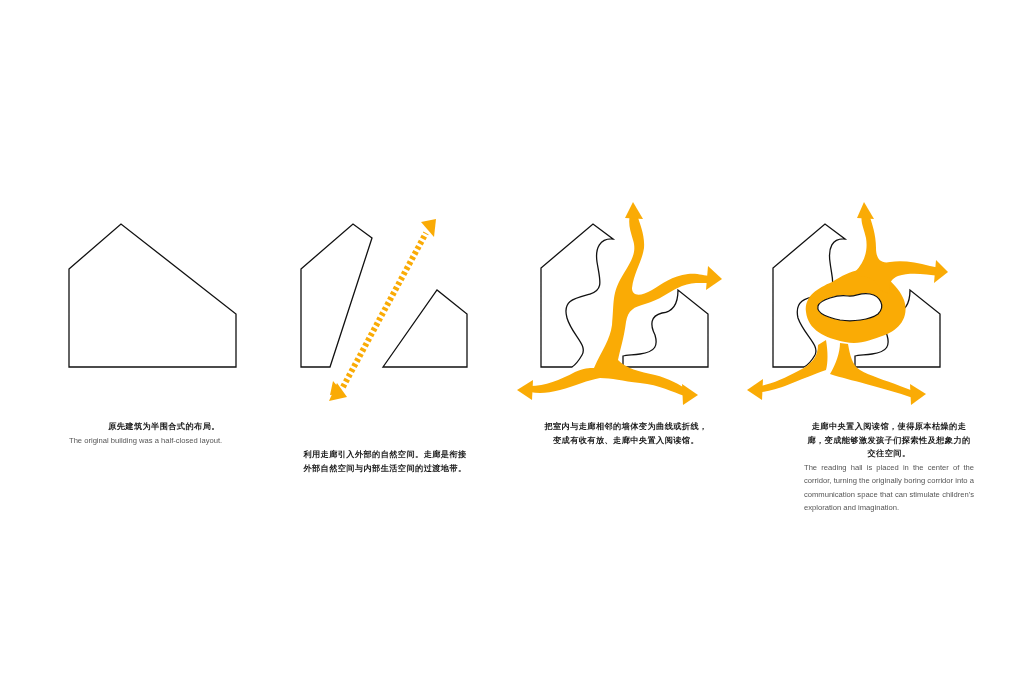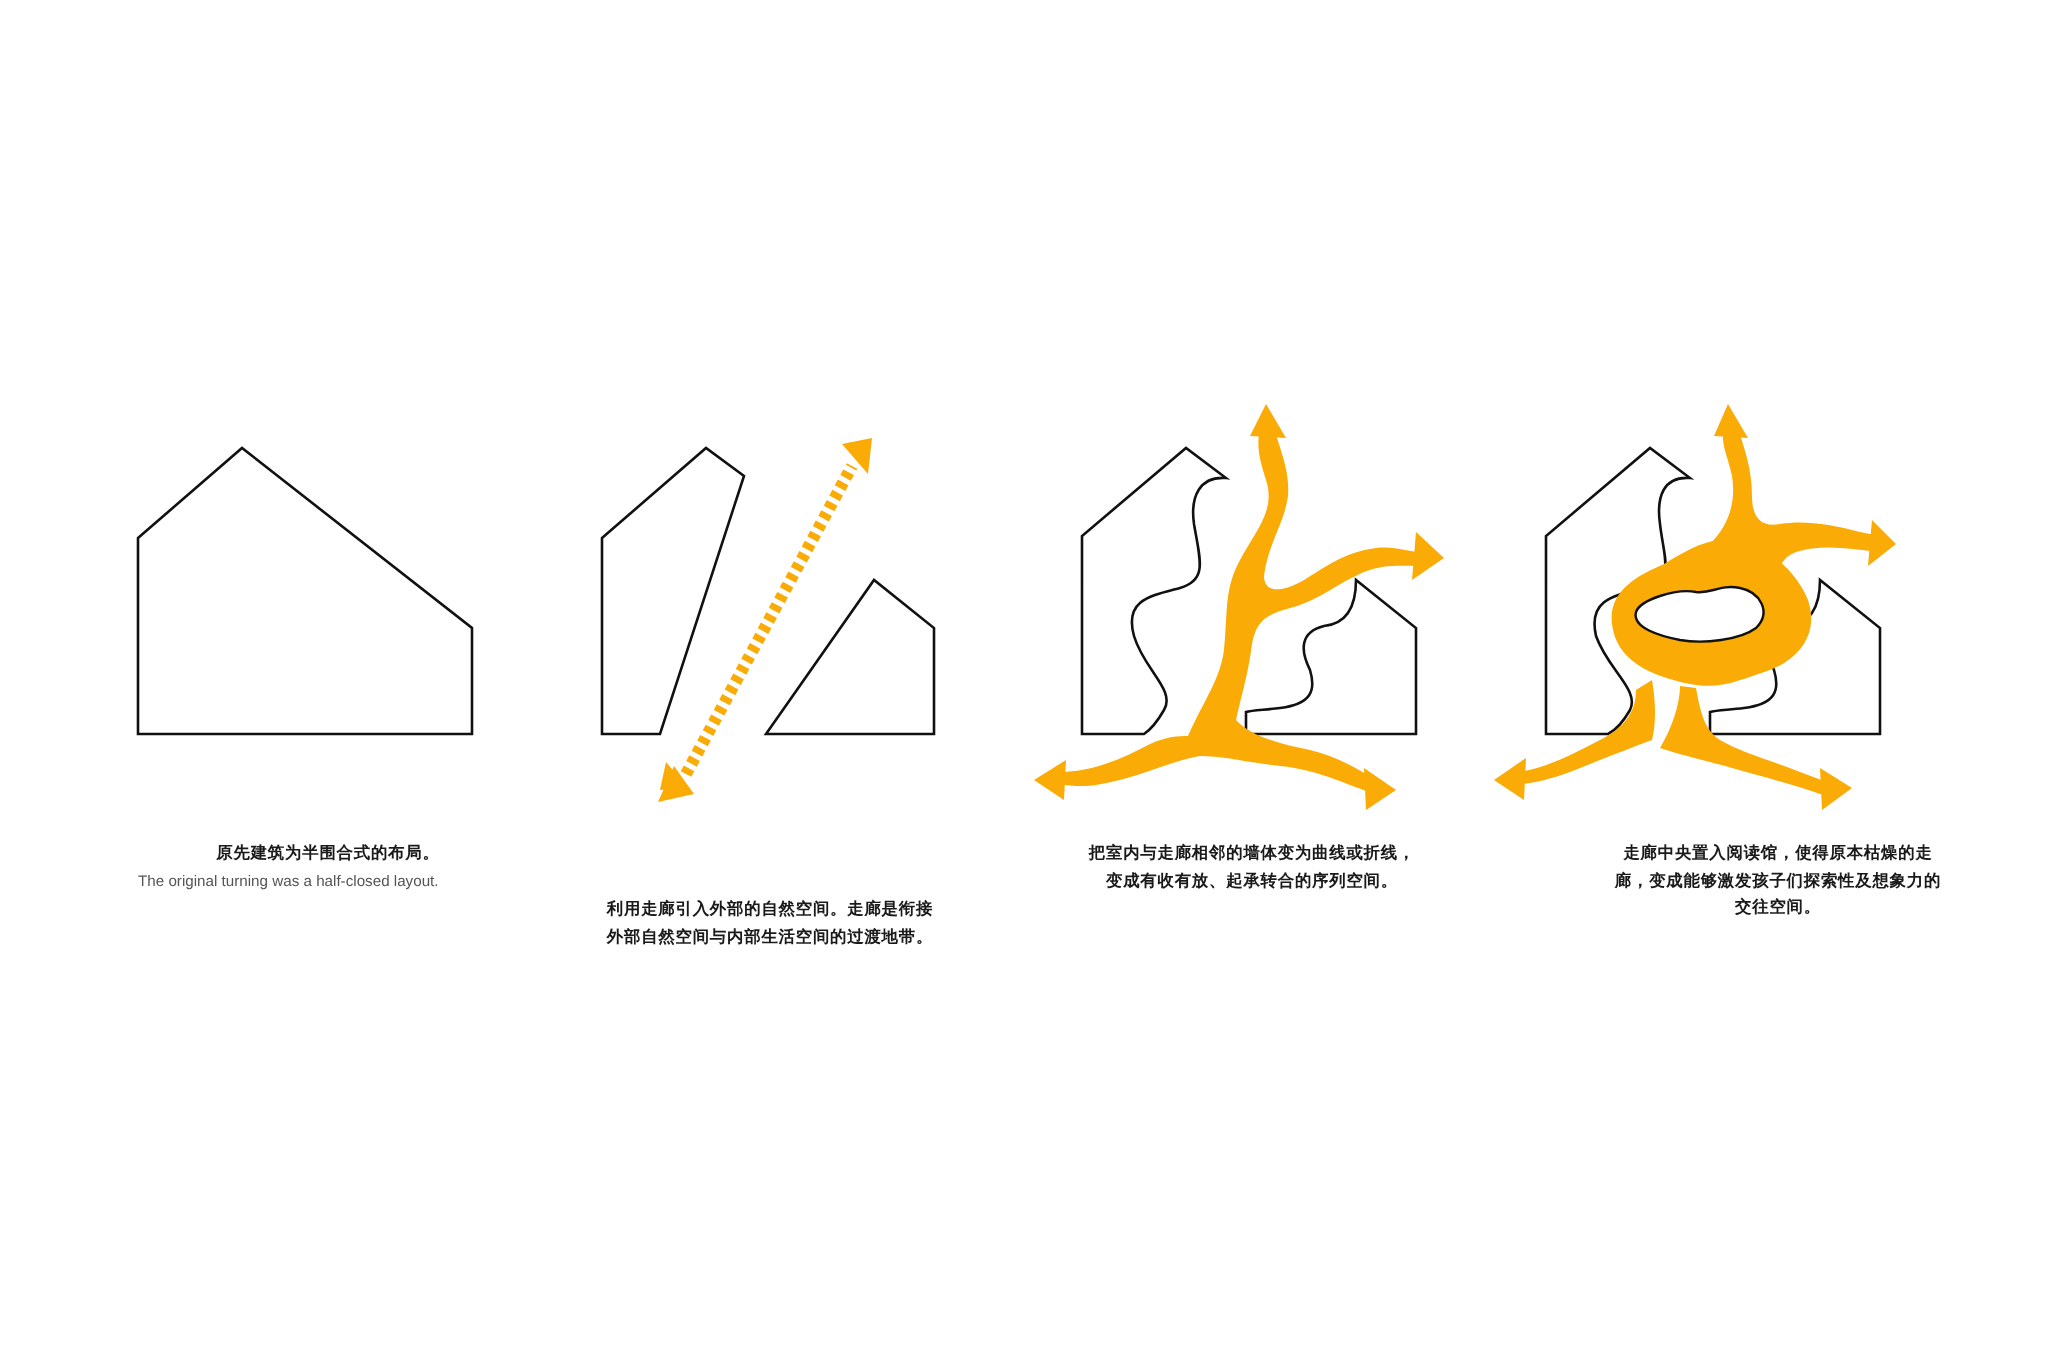--- a/index.html
+++ b/index.html
@@ -67,24 +67,25 @@
       <polygon points="763,379 747,390 762,400"></polygon>
       <polygon points="910,384 926,394 911,405"></polygon>
     </g>
     <g>
       <path d="M848,296 C838,294 820,300 818,306 C816,314 830,318 840,320 C852,322 870,320 878,314 C886,306 880,296 870,294 C860,292 856,297 848,296 Z" fill="#ffffff" stroke="#111" stroke-width="1.2"></path>
     </g>
   </svg>
 
   <div class="caption" id="cap1">
     <div class="cn">原先建筑为半围合式的布局。</div>
-    <div class="en">The original turning was a half-closed layout.</div>
+    <div class="en">The original building was a half-closed layout.</div>
   </div>
   <div class="caption" id="cap2">
     <div class="cn">利用走廊引入外部的自然空间。走廊是衔接外部自然空间与内部生活空间的过渡地带。</div>
   </div>
   <div class="caption" id="cap3">
-    <div class="cn">把室内与走廊相邻的墙体变为曲线或折线，变成有收有放、起承转合的序列空间。</div>
+    <div class="cn">把室内与走廊相邻的墙体变为曲线或折线，变成有收有放、走廊中央置入阅读馆。</div>
   </div>
   <div class="caption" id="cap4">
     <div class="cn">走廊中央置入阅读馆，使得原本枯燥的走廊，变成能够激发孩子们探索性及想象力的交往空间。</div>
+    <div class="en">The reading hall is placed in the center of the corridor, turning the originally boring corridor into a communication space that can stimulate children's exploration and imagination.</div>
   </div>
 </div>
 
 </body></html>

